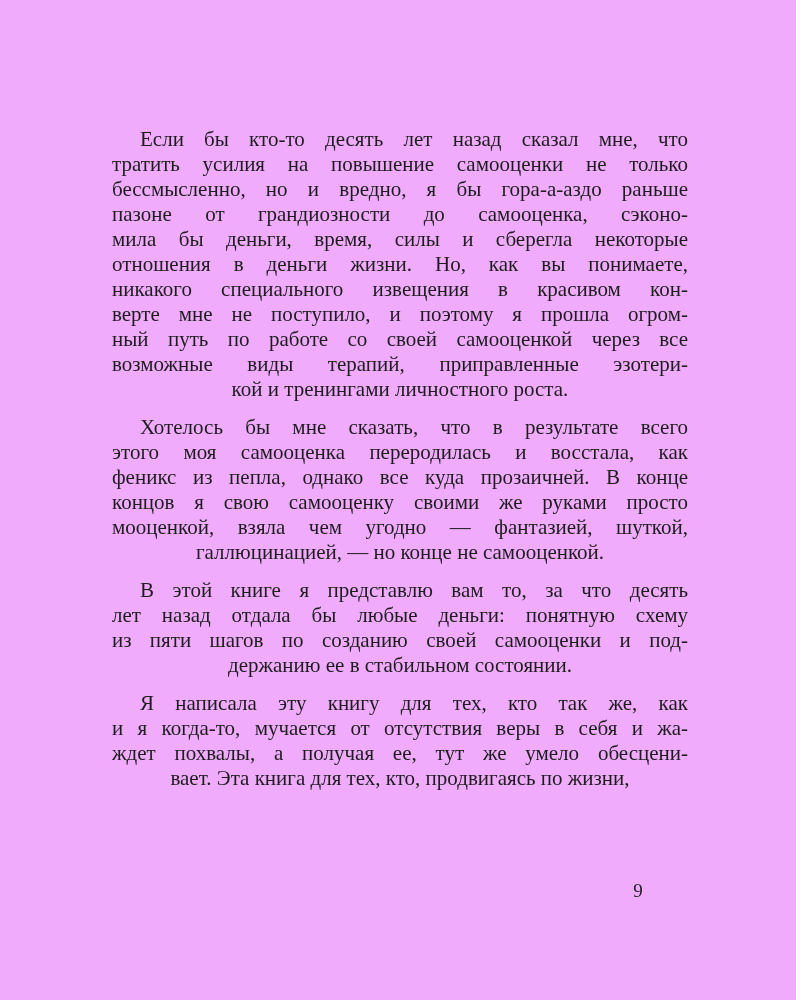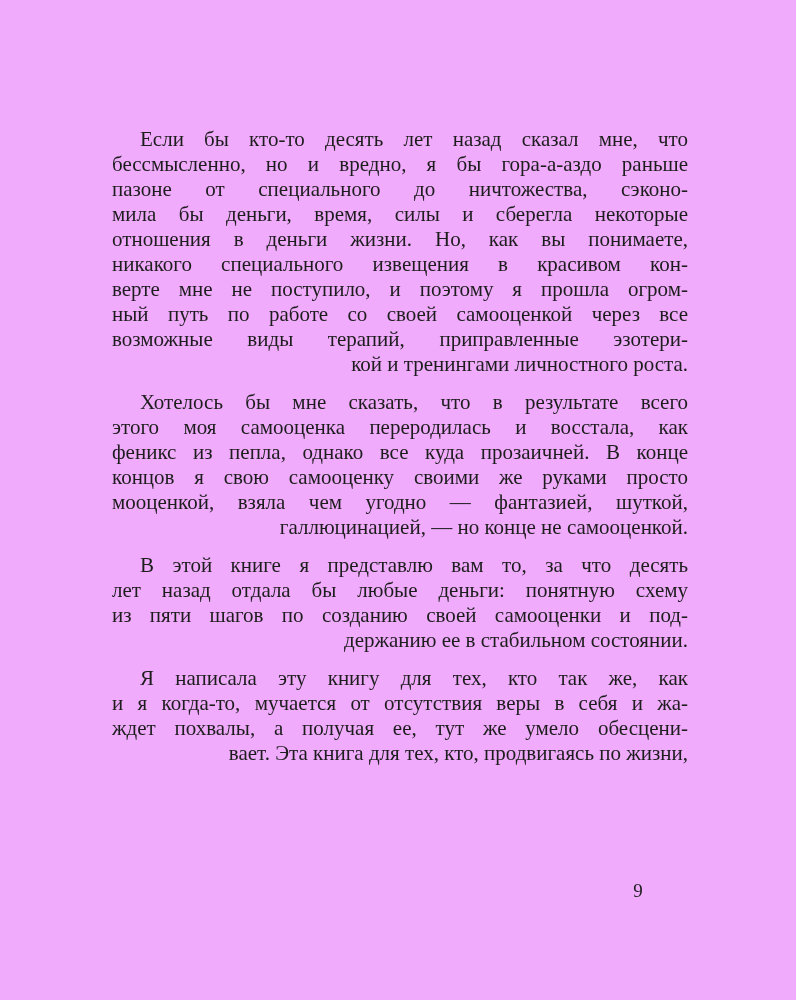--- a/index.html
+++ b/index.html
@@ -24,21 +24,21 @@
     font-size: 21px;
     line-height: 25px;
   }
   .paragraph {
     margin: 0 0 13px 0;
   }
   .paragraph:last-child {
     margin-bottom: 16px;
   }
   .line {
-    text-align: right;
+    text-align: center;
     white-space: normal;
   }
   .line.just {
     text-align: justify;
     text-align-last: justify;
     -moz-text-align-last: justify;
   }
   .line.first {
     text-indent: 28px;
   }
@@ -53,22 +53,23 @@
     color: #222222;
   }
 </style>
 </head>
 <body>
 
 <div class="book-page">
   <div class="text-block">
       <div class="paragraph">
         <div class="line just first">Если бы кто-то десять лет назад сказал мне, что</div>
+        <div class="line just">тратить усилия на повышение самооценки не только</div>
         <div class="line just">бессмысленно, но и вредно, я бы гора-а-аздо раньше</div>
-        <div class="line just">пазоне от специального до ничтожества, сэконо-</div>
+        <div class="line just">пазоне от грандиозности до самооценка, сэконо-</div>
         <div class="line just">мила бы деньги, время, силы и сберегла некоторые</div>
         <div class="line just">отношения в деньги жизни. Но, как вы понимаете,</div>
         <div class="line just">никакого специального извещения в красивом кон-</div>
         <div class="line just">верте мне не поступило, и поэтому я прошла огром-</div>
         <div class="line just">ный путь по работе со своей самооценкой через все</div>
         <div class="line just">возможные виды терапий, приправленные эзотери-</div>
         <div class="line">кой и тренингами личностного роста.</div>
       </div>
       <div class="paragraph">
         <div class="line just first">Хотелось бы мне сказать, что в результате всего</div>

